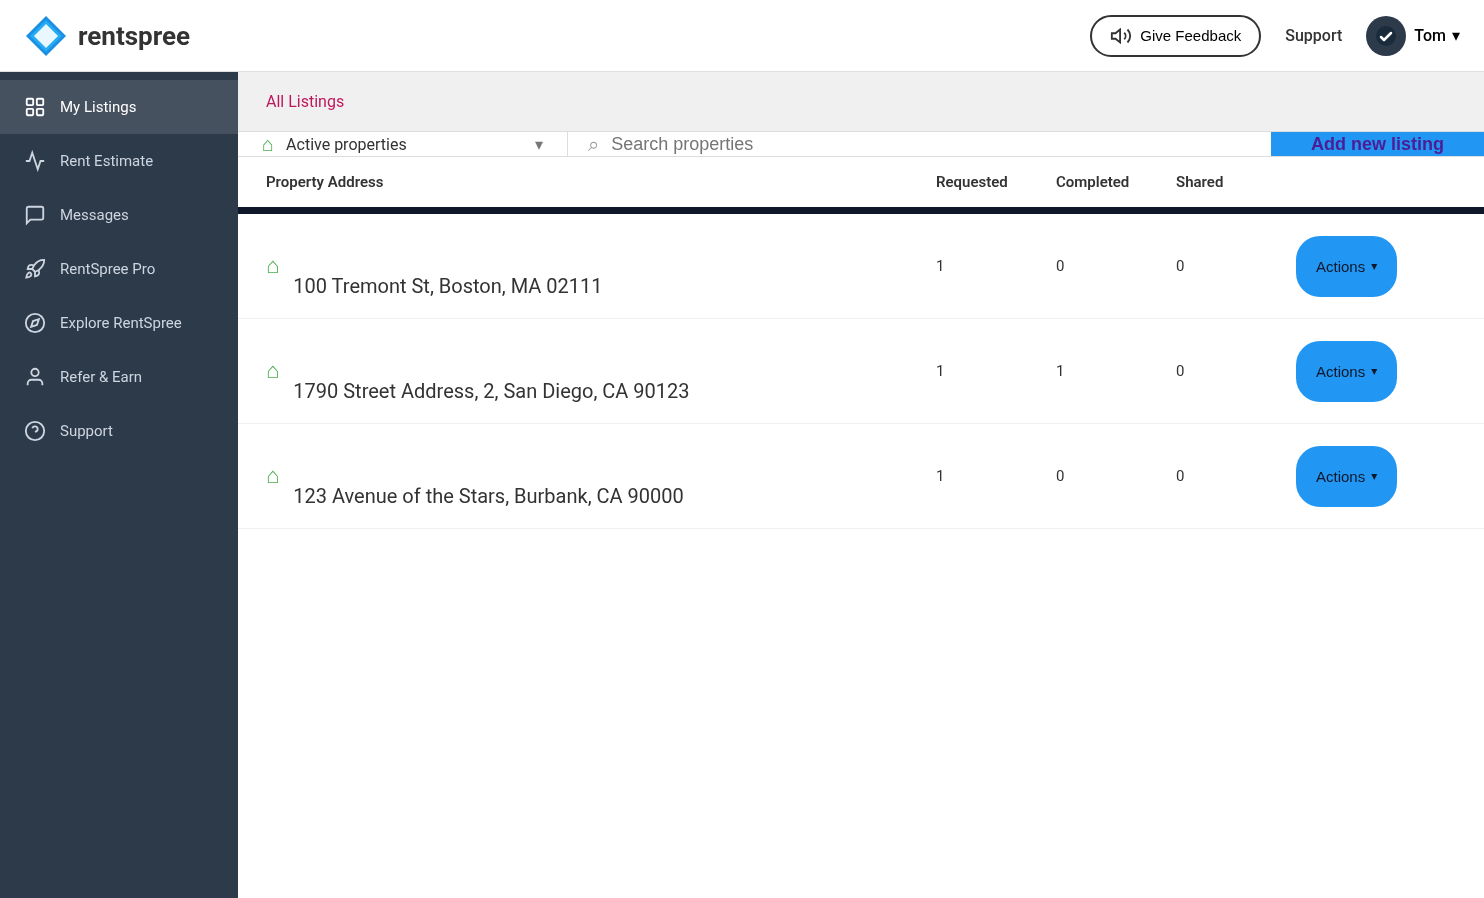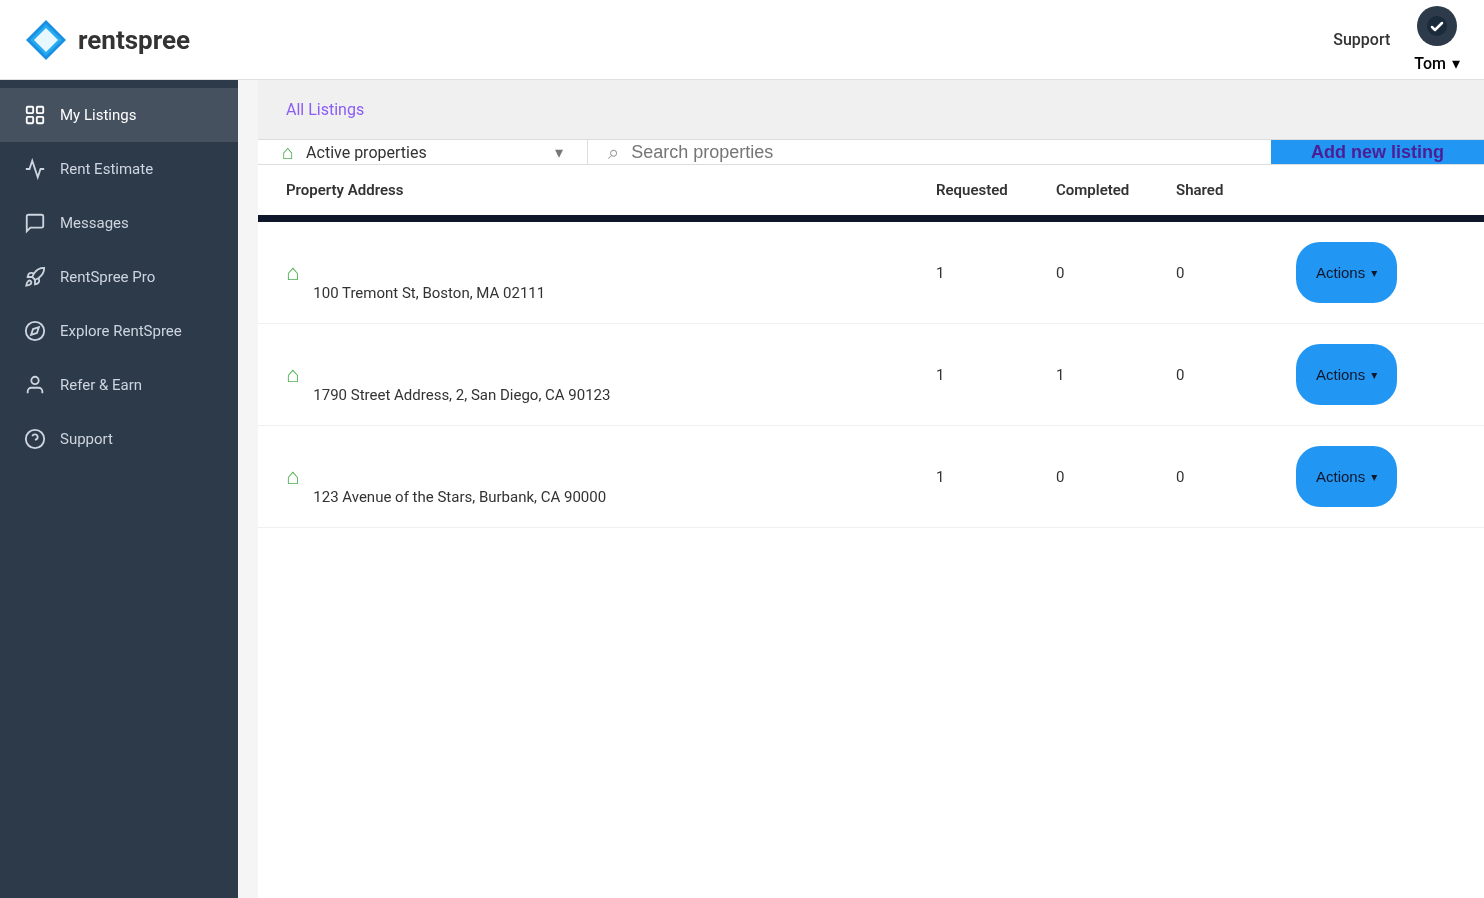--- a/index.html
+++ b/index.html
@@ -1,21 +1,21 @@
 <!DOCTYPE html>
 <html><head>
   <meta charset="utf-8">
   <style>
     * { box-sizing: border-box; margin: 0; padding: 0; }
     body { font-family: -apple-system, BlinkMacSystemFont, 'Segoe UI', Roboto, sans-serif; background: #f5f5f5; display: flex; flex-direction: column; height: 100vh; overflow: hidden; }
 
     
     .top-nav {
       display: flex; align-items: center; justify-content: space-between;
-      background: #fff; height: 80px; padding: 0 24px;
+      background: #fff; height: 72px; padding: 0 24px;
       border-bottom: 1px solid #e0e0e0; z-index: 10;
     }
     .logo-area { display: flex; align-items: center; gap: 10px; }
     .logo-svg { width: 44px; height: 44px; }
     .logo-text { font-size: 26px; font-weight: 400; color: #333; }
     .logo-text span { font-weight: 700; }
     .nav-right { display: flex; align-items: center; gap: 24px; }
     .give-feedback-btn {
       display: flex; align-items: center; gap: 8px;
       border: 2px solid #333; border-radius: 24px;
@@ -24,21 +24,21 @@
     }
     .support-link { font-size: 16px; color: #333; cursor: pointer; font-weight: 500; }
     .user-avatar {
       width: 40px; height: 40px; border-radius: 50%;
       background: #2d3a4a; display: flex; align-items: center; justify-content: center;
       color: #fff; font-size: 14px;
     }
     .user-name { display: flex; align-items: center; gap: 6px; font-size: 16px; font-weight: 500; cursor: pointer; }
 
     
-    .main-layout { display: flex; flex: 1; overflow: hidden; gap: 20px; }
+    .main-layout { display: flex; flex: 1; overflow: hidden; }
 
     
     .sidebar {
       width: 238px; background: #2d3a4a; flex-shrink: 0;
       display: flex; flex-direction: column; padding-top: 8px;
     }
     .sidebar-item {
       display: flex; align-items: center; gap: 14px;
       padding: 16px 24px; color: #cdd5df; font-size: 15px;
       cursor: pointer; transition: background 0.15s;
@@ -47,21 +47,21 @@
     .sidebar-icon { width: 22px; height: 22px; flex-shrink: 0; }
 
     
     .content { flex: 1; overflow-y: auto; display: flex; flex-direction: column; }
 
     
     .page-header {
       background: #f0f0f0; padding: 20px 28px;
       border-bottom: 1px solid #ddd;
     }
-    .page-title { font-size: 16px; color: #8b5cf6; }
+    .page-title { font-size: 16px; color: #be185d; }
 
     
     .toolbar {
       display: flex; align-items: stretch;
       background: #fff; border-bottom: 1px solid #ddd;
     }
     .filter-dropdown {
       display: flex; align-items: center; gap: 12px;
       padding: 0 24px; min-width: 330px;
       border-right: 1px solid #ddd; cursor: pointer;
@@ -94,21 +94,21 @@
     }
     .table-header-cell { font-size: 15px; font-weight: 600; color: #333; }
     .table-row {
       display: grid;
       grid-template-columns: 1fr 120px 120px 120px 160px;
       padding: 20px 28px; border-bottom: 1px solid #f0f0f0;
       align-items: center; background: #fff;
     }
     .property-cell { display: flex; align-items: center; gap: 14px; }
     .property-house-icon { color: #4CAF50; font-size: 22px; }
-    .property-address { font-size: 15px; color: #333; margin-top: 40px; }
+    .property-address { font-size: 20px; color: #333; margin-top: 40px; }
     .table-number { font-size: 15px; color: #333; }
     .actions-btn {
       display: flex; align-items: center; gap: 6px;
       background: #2196F3; color: #0f172a; border: none;
       border-radius: 24px; padding: 22px 20px;
       font-size: 15px; font-weight: 500; cursor: pointer;
     }
     .chevron-down { font-size: 12px; }
 
     .feedback-icon {
@@ -123,22 +123,29 @@
     <svg class="logo-svg" viewBox="0 0 44 44" fill="none" xmlns="http://www.w3.org/2000/svg">
       <polygon points="22,2 42,22 22,42 2,22" fill="#1a8fe3"></polygon>
       <polygon points="22,6 38,22 22,38 6,22" fill="#29b6f6" opacity="0.7"></polygon>
       <polygon points="10,22 22,10 34,22 22,34" fill="#fff" opacity="0.9"></polygon>
     </svg>
     <div class="logo-text">
       <span>rent</span><b>spree</b>
     </div>
   </div>
   <div class="nav-right">
+    <button class="give-feedback-btn">
+      <svg class="feedback-icon" viewBox="0 0 24 24" fill="none" stroke="#333" stroke-width="2">
+        <polygon points="11 5 6 9 2 9 2 15 6 15 11 19 11 5"></polygon>
+        <path d="M19.07 4.93a10 10 0 0 1 0 14.14M15.54 8.46a5 5 0 0 1 0 7.07"></path>
+      </svg>
+      <span>Give Feedback</span>
+    </button>
     <span class="support-link">Support</span>
-    <div style="display:flex;align-items:center;gap:8px;flex-direction:column;">
+    <div style="display:flex;align-items:center;gap:8px;">
       <div class="user-avatar">
         <svg viewBox="0 0 24 24" width="24" height="24" fill="none">
           <circle cx="12" cy="12" r="10" fill="#1a2b3c"></circle>
           <polyline points="7 13 10 16 17 9" stroke="#fff" stroke-width="2.5" stroke-linecap="round" stroke-linejoin="round"></polyline>
         </svg>
       </div>
       <span class="user-name">
         <span>Tom</span>
         <span>▾</span>
       </span>

